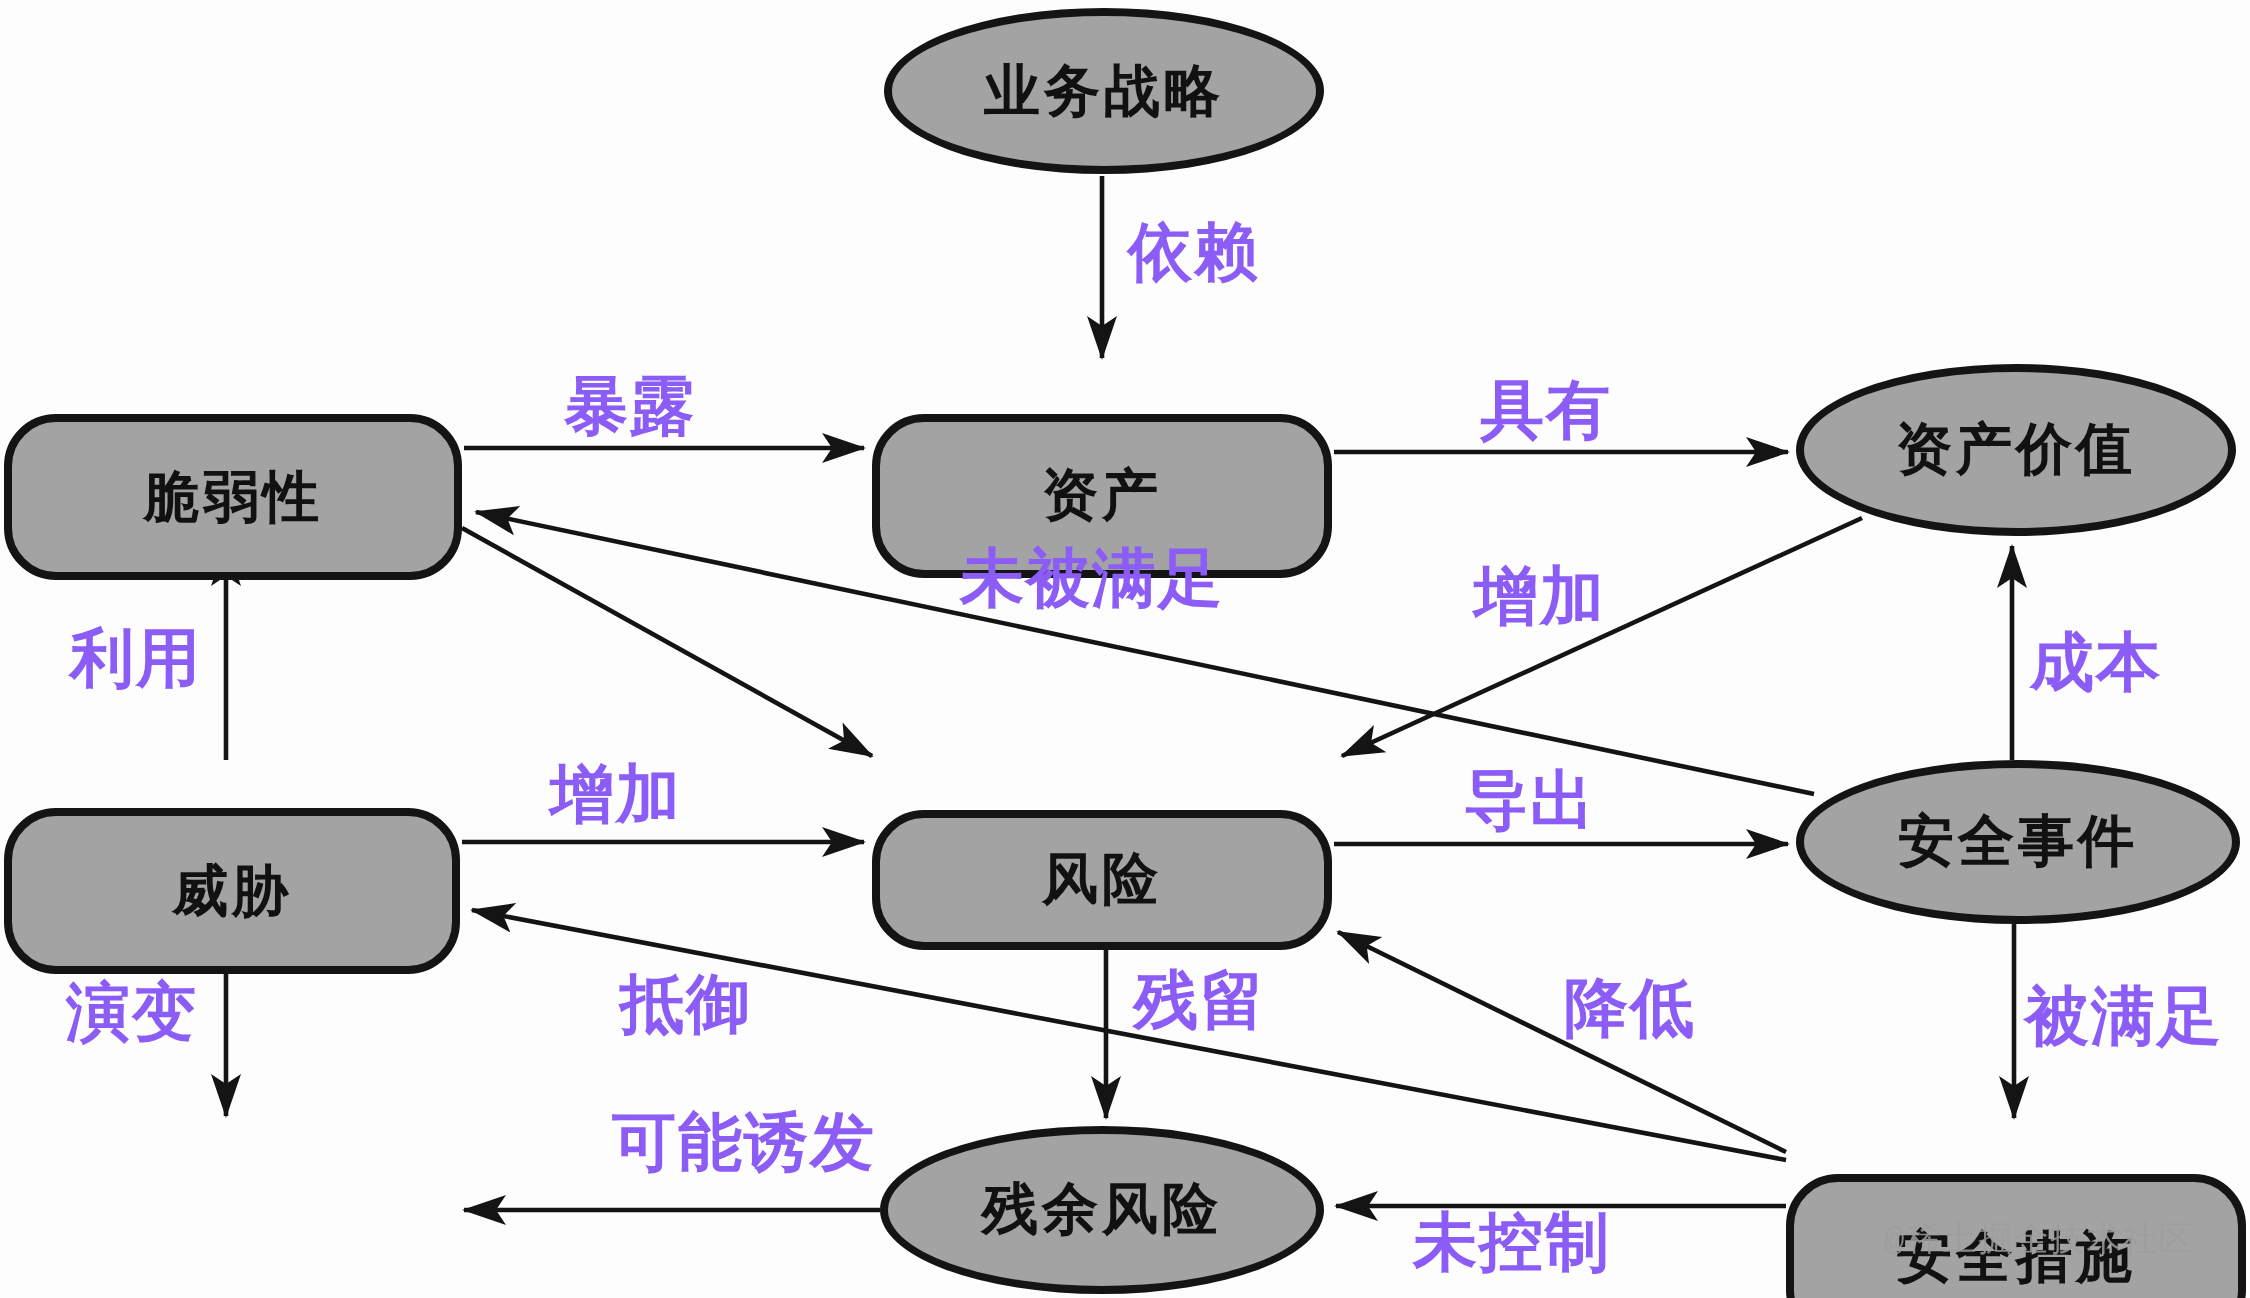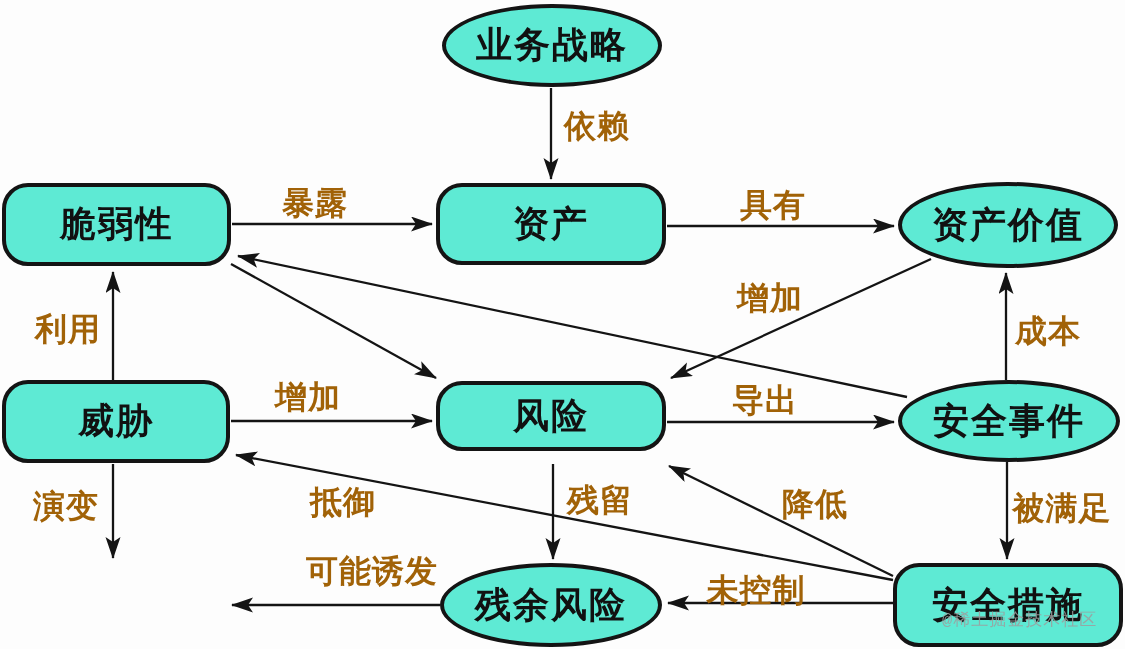--- a/index.html
+++ b/index.html
@@ -3,28 +3,28 @@
 <meta charset="utf-8">
 <style>
   html,body{margin:0;padding:0;background:#fff;}
   .stage{
     position:relative;width:1125px;height:649px;background:#fdfdfd;overflow:hidden;
     font-family:"DejaVu Sans",sans-serif;color:#111;
   }
   .edges{position:absolute;left:0;top:0;}
   .node{
     position:absolute;display:flex;align-items:center;justify-content:center;
-    background:#5eead4;border:4px solid #141414;box-sizing:border-box;
-    font-size:36px;font-weight:600;letter-spacing:2px;white-space:nowrap;
+    background:#a3a3a3;border:4px solid #141414;box-sizing:border-box;
+    font-size:28px;font-weight:600;letter-spacing:2px;white-space:nowrap;
   }
-  .node.rrect{border-radius:26px;}
+  .node.rrect{border-radius:26px;margin-top:24px;}
   .node.ellipse{border-radius:50%;}
   .elabel{
     position:absolute;transform:translate(-50%,-50%);
-    font-size:32px;font-weight:600;letter-spacing:1px;white-space:nowrap;color:#a16207;
+    font-size:32px;font-weight:600;letter-spacing:1px;white-space:nowrap;color:#8b5cf6;
   }
   .watermark{
     position:absolute;left:942px;top:608px;width:170px;
     font-size:17px;letter-spacing:1px;color:rgba(158,158,158,0.85);
     white-space:nowrap;z-index:5;font-family:Liberation Mono, monospace;
   }
 </style>
 </head>
 <body>
 
@@ -91,27 +91,28 @@
   </div>
 
   <div class="node ellipse" style="left:440px;top:563px;width:222px;height:84px">
     <span>残余风险</span>
   </div>
 
   <div class="elabel" style="left:597px;top:127px">依赖</div>
   <div class="elabel" style="left:315px;top:204px">暴露</div>
   <div class="elabel" style="left:773px;top:206px">具有</div>
   <div class="elabel" style="left:68px;top:330px">利用</div>
+  <div class="elabel" style="left:546px;top:290px">未被满足</div>
   <div class="elabel" style="left:770px;top:299px">增加</div>
   <div class="elabel" style="left:1048px;top:332px">成本</div>
   <div class="elabel" style="left:308px;top:398px">增加</div>
   <div class="elabel" style="left:765px;top:401px">导出</div>
   <div class="elabel" style="left:66px;top:507px">演变</div>
   <div class="elabel" style="left:343px;top:503px">抵御</div>
   <div class="elabel" style="left:600px;top:501px">残留</div>
   <div class="elabel" style="left:815px;top:505px">降低</div>
   <div class="elabel" style="left:1062px;top:509px">被满足</div>
   <div class="elabel" style="left:372px;top:572px">可能诱发</div>
-  <div class="elabel" style="left:756px;top:591px">未控制</div>
+  <div class="elabel" style="left:756px;top:622px">未控制</div>
 
   <div class="watermark">@稀土掘金技术社区</div>
 
 </div>
 
 </body></html>

